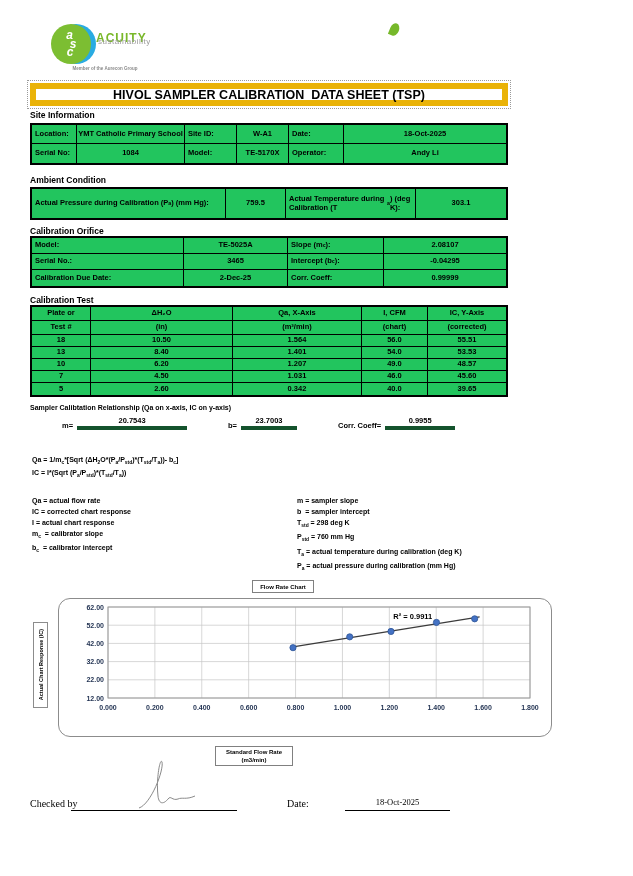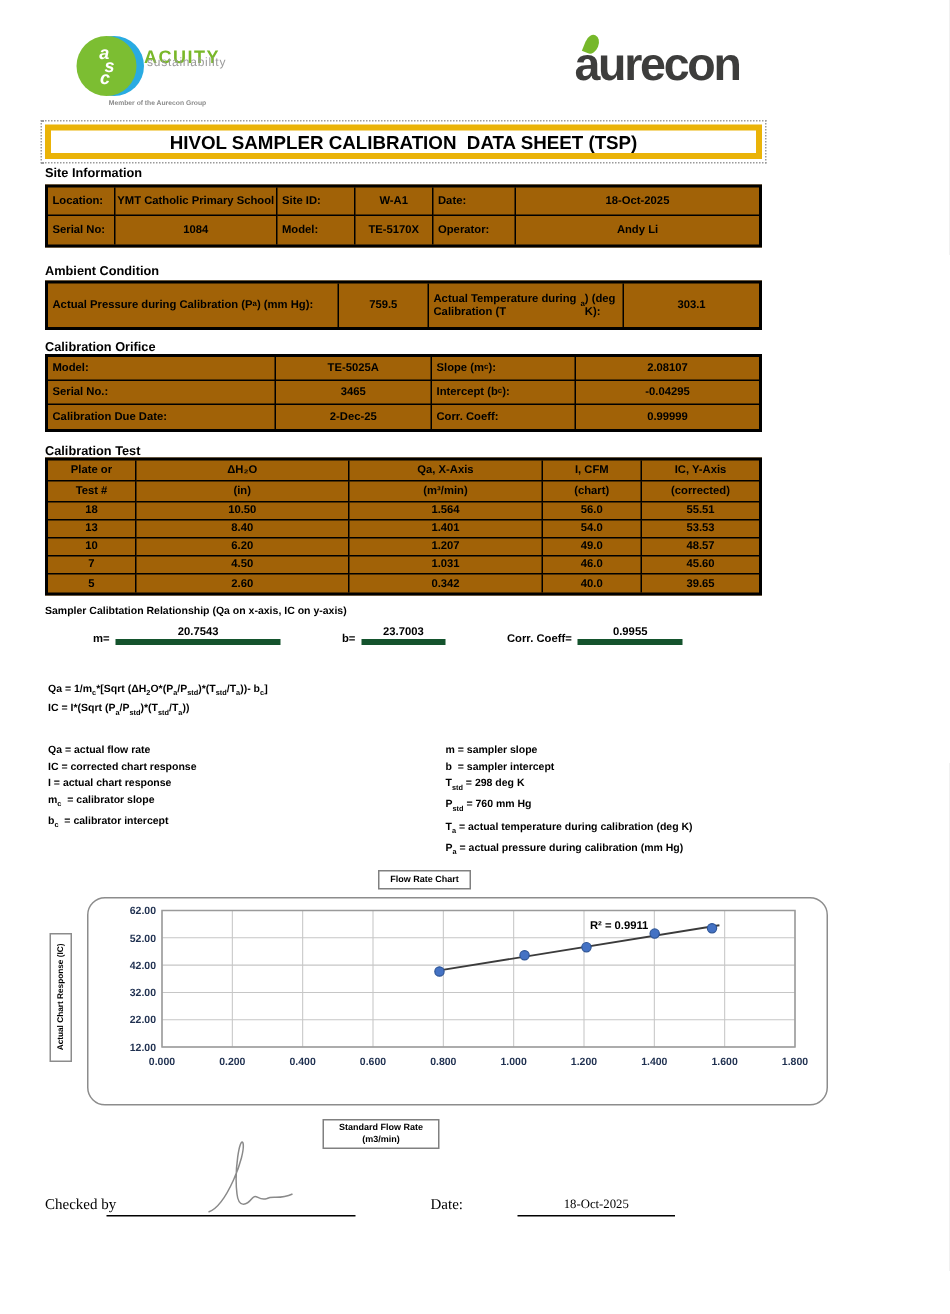--- a/index.html
+++ b/index.html
@@ -11,28 +11,28 @@
   .acuity-circle{left:51px;top:24px;width:40px;height:40px;border-radius:50%;background:#7CBE32;
                  display:flex;flex-direction:column;align-items:center;justify-content:center;}
   .acuity-letter{color:#fff;font-weight:bold;font-size:12px;line-height:8.5px;font-style:italic;}
   .acuity-name{left:96px;top:31px;font-size:12px;font-weight:bold;color:#79B829;letter-spacing:1px;}
   .acuity-tagline{left:98px;top:37px;font-size:8px;color:#9a9a9a;letter-spacing:0.5px;}
   .acuity-member{left:45px;top:66px;width:120px;text-align:center;font-size:4.5px;font-weight:bold;color:#8a8a8a;}
   .aurecon-name{left:383px;top:25px;font-size:31px;font-weight:bold;color:#3D3D3C;letter-spacing:-1.5px;}
   .aurecon-leaf{left:390px;top:23px;width:9px;height:13px;background:#76B82A;
                 border-radius:60% 60% 60% 0;transform:rotate(22deg);}
   
-  .title-box{left:30px;top:83px;width:478px;height:23px;border:4px solid #eab308;
+  .title-box{left:30px;top:83px;width:478px;height:23px;border:6px solid #eab308;
              outline:1px dotted #9a9a9a;outline-offset:2px;
              display:flex;align-items:center;justify-content:center;
              font-size:12.5px;font-weight:bold;white-space:pre;box-sizing:border-box;}
   
   .sec-head{left:30px;width:478px;text-align:left;font-size:8.5px;font-weight:bold;}
   
-  .tbl{border:2px solid #000;display:grid;background:#a16207;box-sizing:content-box;}
+  .tbl{border:2px solid #000;display:grid;background:#22c55e;box-sizing:content-box;}
   .c{border-right:1px solid #000;border-bottom:1px solid #000;display:flex;align-items:center;
      font-weight:bold;font-size:7.5px;box-sizing:border-box;overflow:hidden;line-height:1.15;}
   .c.lab{justify-content:flex-start;padding:1px 3px;}
   .c.val{justify-content:center;text-align:center;}
   .c.lc{border-right:none;}
   .c.lr{border-bottom:none;}
   sub{font-size:70%;}
   
   .rel-head{left:30px;top:404px;font-size:7px;font-weight:bold;}
   .rel-item{top:416px;height:14px;display:flex;align-items:flex-end;font-size:7.5px;font-weight:bold;}
@@ -67,21 +67,20 @@
 
   <div class="abs acuity-circle-blue"></div>
   <div class="abs acuity-circle">
     <span class="acuity-letter" style="margin-left:-3px">a</span>
     <span class="acuity-letter" style="margin-left:4px">s</span>
     <span class="acuity-letter" style="margin-left:-2px">c</span>
   </div>
   <div class="abs acuity-name">ACUITY</div>
   <div class="abs acuity-tagline">sustainability</div>
   <div class="abs acuity-member">Member of the Aurecon Group</div>
-  <div class="abs aurecon-name">aurecon</div>
   <div class="abs aurecon-leaf"></div>
 
   <div class="abs title-box">HIVOL SAMPLER CALIBRATION  DATA SHEET (TSP)</div>
 
   <div class="abs sec-head" style="top:110px">Site Information</div>
   <div class="abs tbl" style="left:30px;top:123px;grid-template-columns:45px 108px 52px 52px 55px 162px;grid-auto-rows:19px;">
     <div class="c lab">Location:</div>
     <div class="c val">YMT Catholic Primary School</div>
     <div class="c lab">Site ID:</div>
     <div class="c val">W-A1</div>

